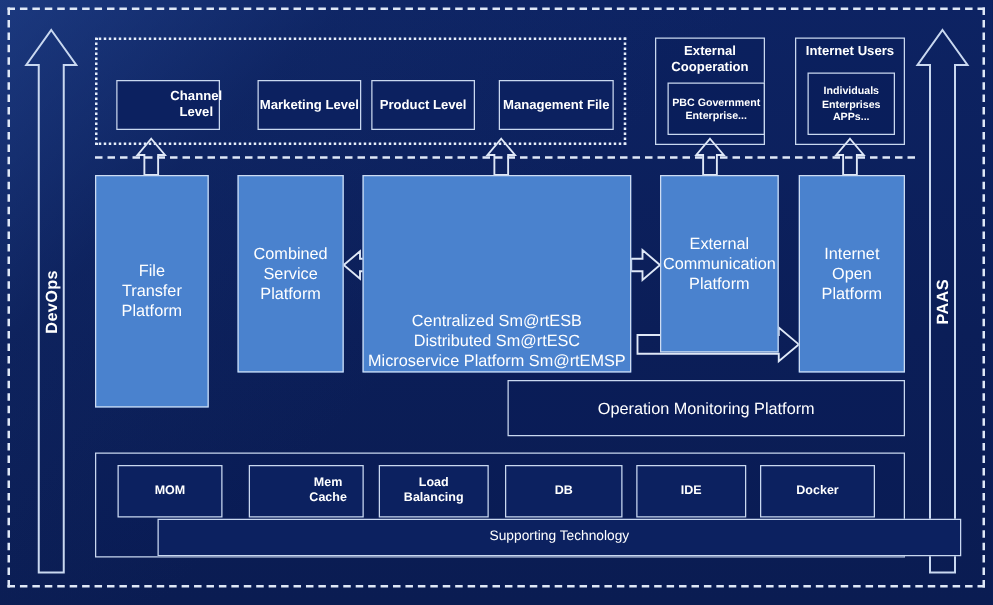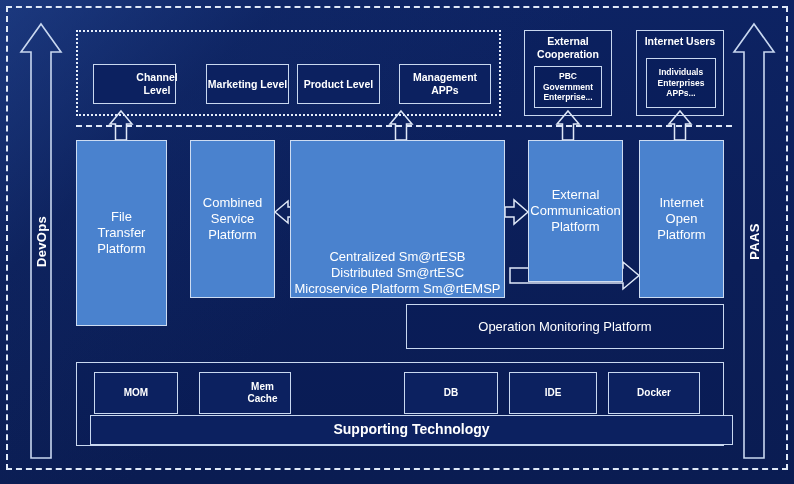--- a/index.html
+++ b/index.html
@@ -54,23 +54,24 @@
     border-top:2px dashed #dfe8f7;
   }
   
   .band{
     font-size:13px;
   }
   .tech-chip{
     font-size:10px;font-weight:bold;
   }
   .support-bar{
-    font-size:14px;font-weight:bold;
+    font-size:11px;font-weight:normal;
     border:1.5px solid #c9d8f0;
     background:#0c2160;
+    margin-left:36px;
   }
   
   .side-arrow{position:absolute;}
   .side-arrow .lbl{
     position:absolute;left:0;top:0;width:100%;height:100%;
     display:flex;align-items:center;justify-content:center;
     color:#fff;font-size:13px;font-weight:bold;
     letter-spacing:.3px;
   }
   .side-arrow .lbl span{
@@ -110,26 +111,26 @@
   <div class="box level-box" style="left:93px;top:64px;width:83px;height:40px;padding-left:45px;">
     <span>Channel Level</span>
   </div>
   <div class="box level-box" style="left:194px;top:64px;width:83px;height:40px;margin-left:12px;">
     <span>Marketing Level</span>
   </div>
   <div class="box level-box" style="left:297px;top:64px;width:83px;height:40px;">
     <span>Product Level</span>
   </div>
   <div class="box level-box" style="left:399px;top:64px;width:92px;height:40px;">
-    <span>Management APPs</span>
+    <span>Management File</span>
   </div>
 
   <div class="box outline-box" style="left:524px;top:30px;width:88px;height:86px;display:block;">
     <div style="color:#fff;font-size:10.5px;font-weight:bold;text-align:center;padding-top:4px;line-height:1.25;white-space:pre-line;">External Cooperation</div>
-    <div class="box outline-box" style="position:absolute;left:9px;top:35px;width:68px;height:42px;font-size:8.5px;font-weight:bold;white-space:pre-line;">
+    <div class="box outline-box" style="position:absolute;left:9px;top:35px;width:78px;height:42px;font-size:8.5px;font-weight:bold;white-space:pre-line;">
       <span>PBC Government
 Enterprise...</span>
     </div>
   </div>
 
   <div class="box outline-box" style="left:636px;top:30px;width:88px;height:86px;display:block;">
     <div style="color:#fff;font-size:10.5px;font-weight:bold;text-align:center;padding-top:4px;line-height:1.25;">Internet Users</div>
     <div class="box outline-box" style="position:absolute;left:9px;top:27px;width:70px;height:50px;font-size:8.5px;font-weight:bold;white-space:pre-line;">
       <span>Individuals
 Enterprises
@@ -191,20 +192,24 @@
 
   <div class="box outline-box" style="left:76px;top:362px;width:648px;height:84px;"></div>
 
   <div class="box level-box tech-chip" style="left:94px;top:372px;width:84px;height:42px;white-space:pre-line;">
     <span>MOM</span>
   </div>
   <div class="box level-box tech-chip" style="left:199px;top:372px;width:92px;height:42px;white-space:pre-line;padding-left:35px;">
     <span>Mem
 Cache</span>
   </div>
+  <div class="box level-box tech-chip" style="left:303px;top:372px;width:88px;height:42px;white-space:pre-line;">
+    <span>Load
+Balancing</span>
+  </div>
   <div class="box level-box tech-chip" style="left:404px;top:372px;width:94px;height:42px;white-space:pre-line;">
     <span>DB</span>
   </div>
   <div class="box level-box tech-chip" style="left:509px;top:372px;width:88px;height:42px;white-space:pre-line;">
     <span>IDE</span>
   </div>
   <div class="box level-box tech-chip" style="left:608px;top:372px;width:92px;height:42px;white-space:pre-line;">
     <span>Docker</span>
   </div>
 

